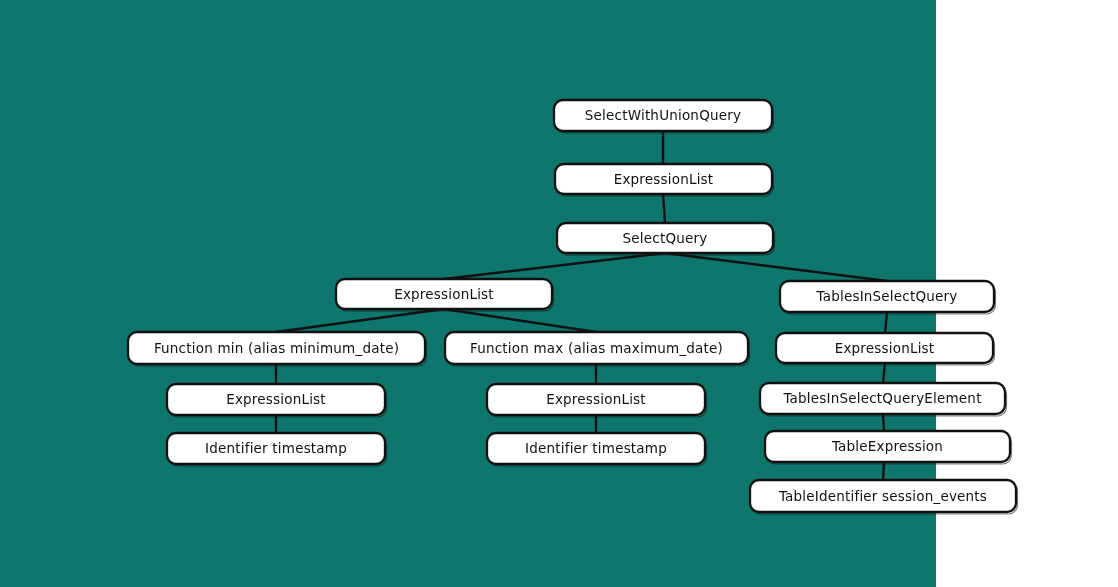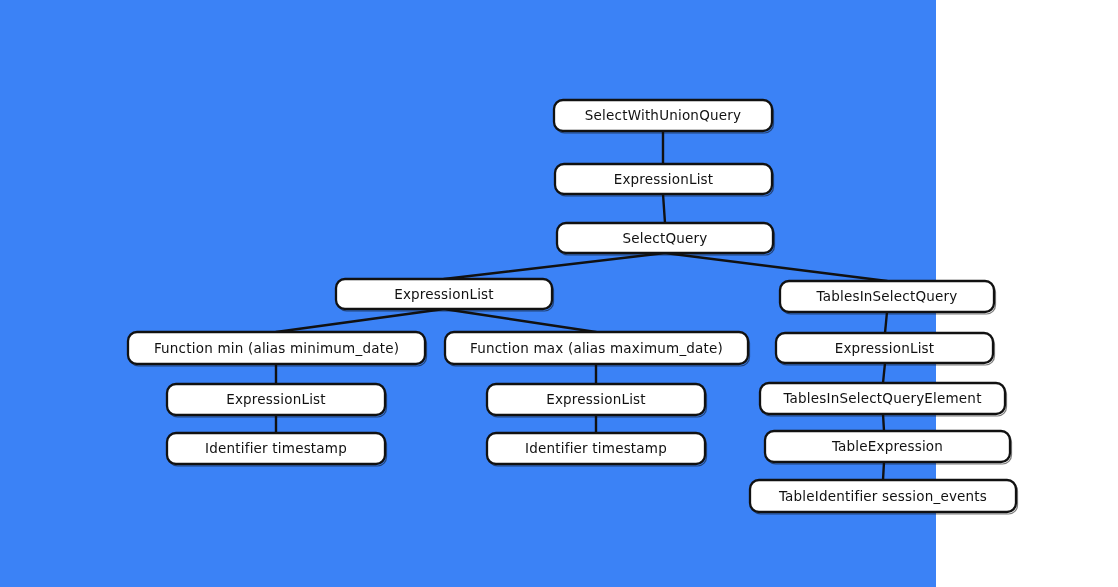--- a/index.html
+++ b/index.html
@@ -10,21 +10,21 @@
   body {
     width: 1118px;
     height: 587px;
     overflow: hidden;
     font-family: "DejaVu Sans", sans-serif;
   }
   #diagram-root {
     position: relative;
     width: 936px;
     height: 587px;
-    background: #3b82f6;
+    background: #0f766e;
   }
   svg#ast-canvas {
     position: absolute;
     top: 0;
     left: 0;
     width: 1118px;
     height: 587px;
     display: block;
   }
   .edge-line {

